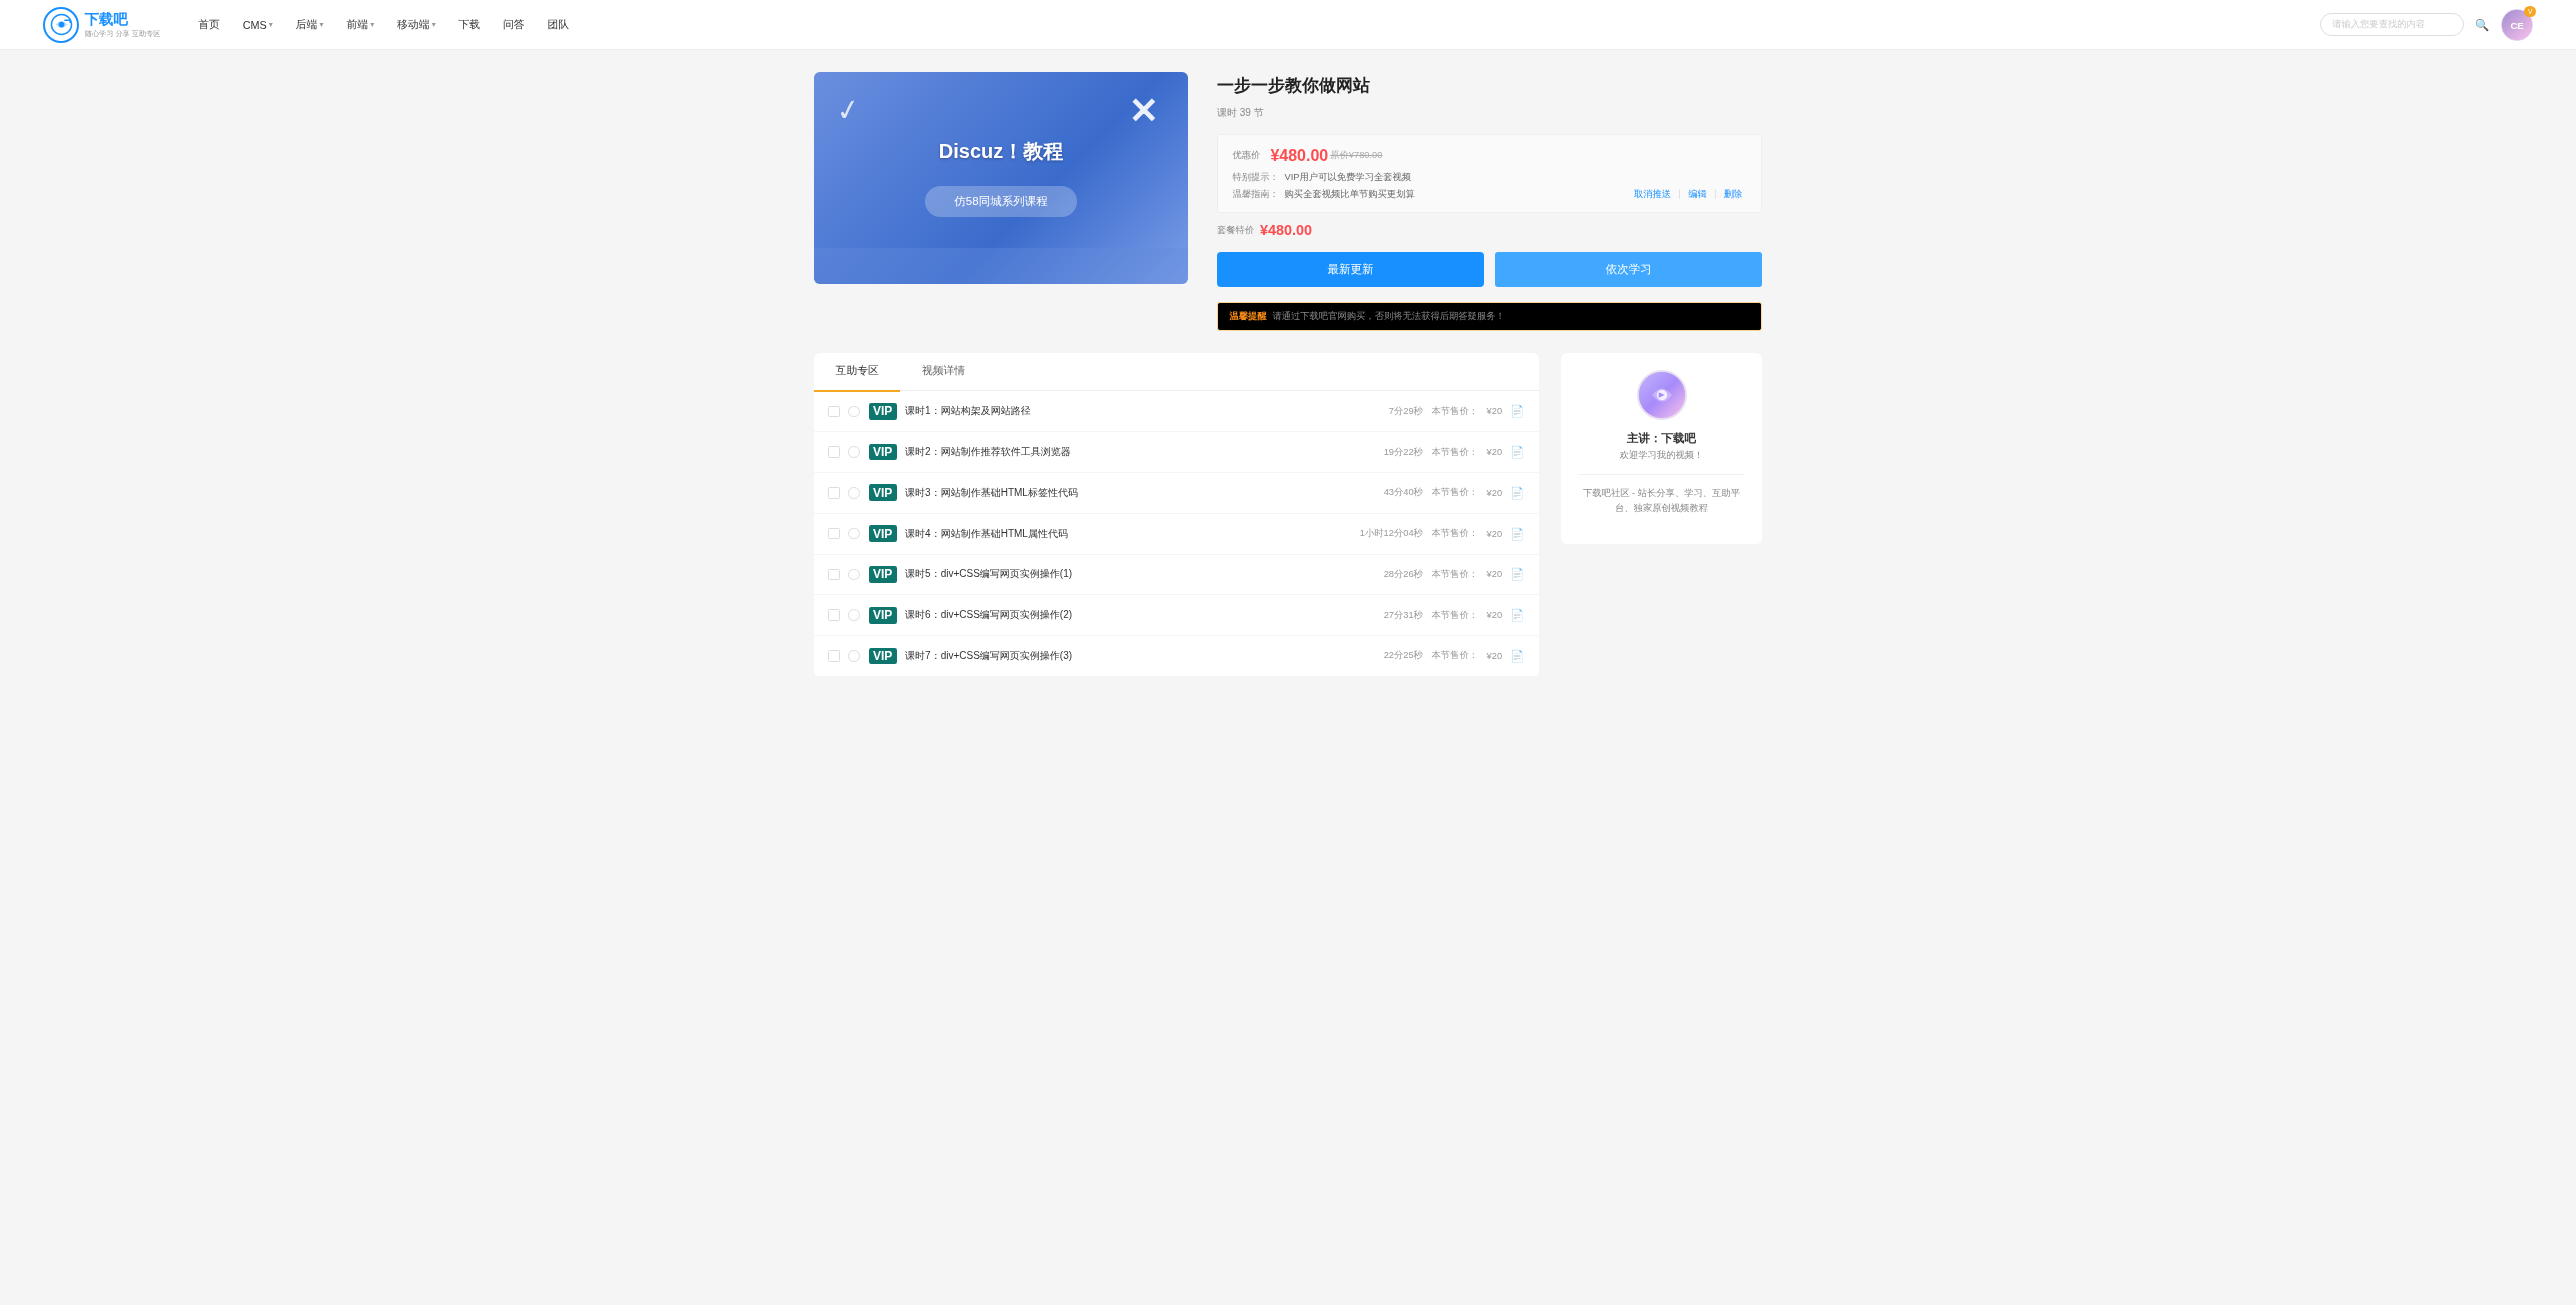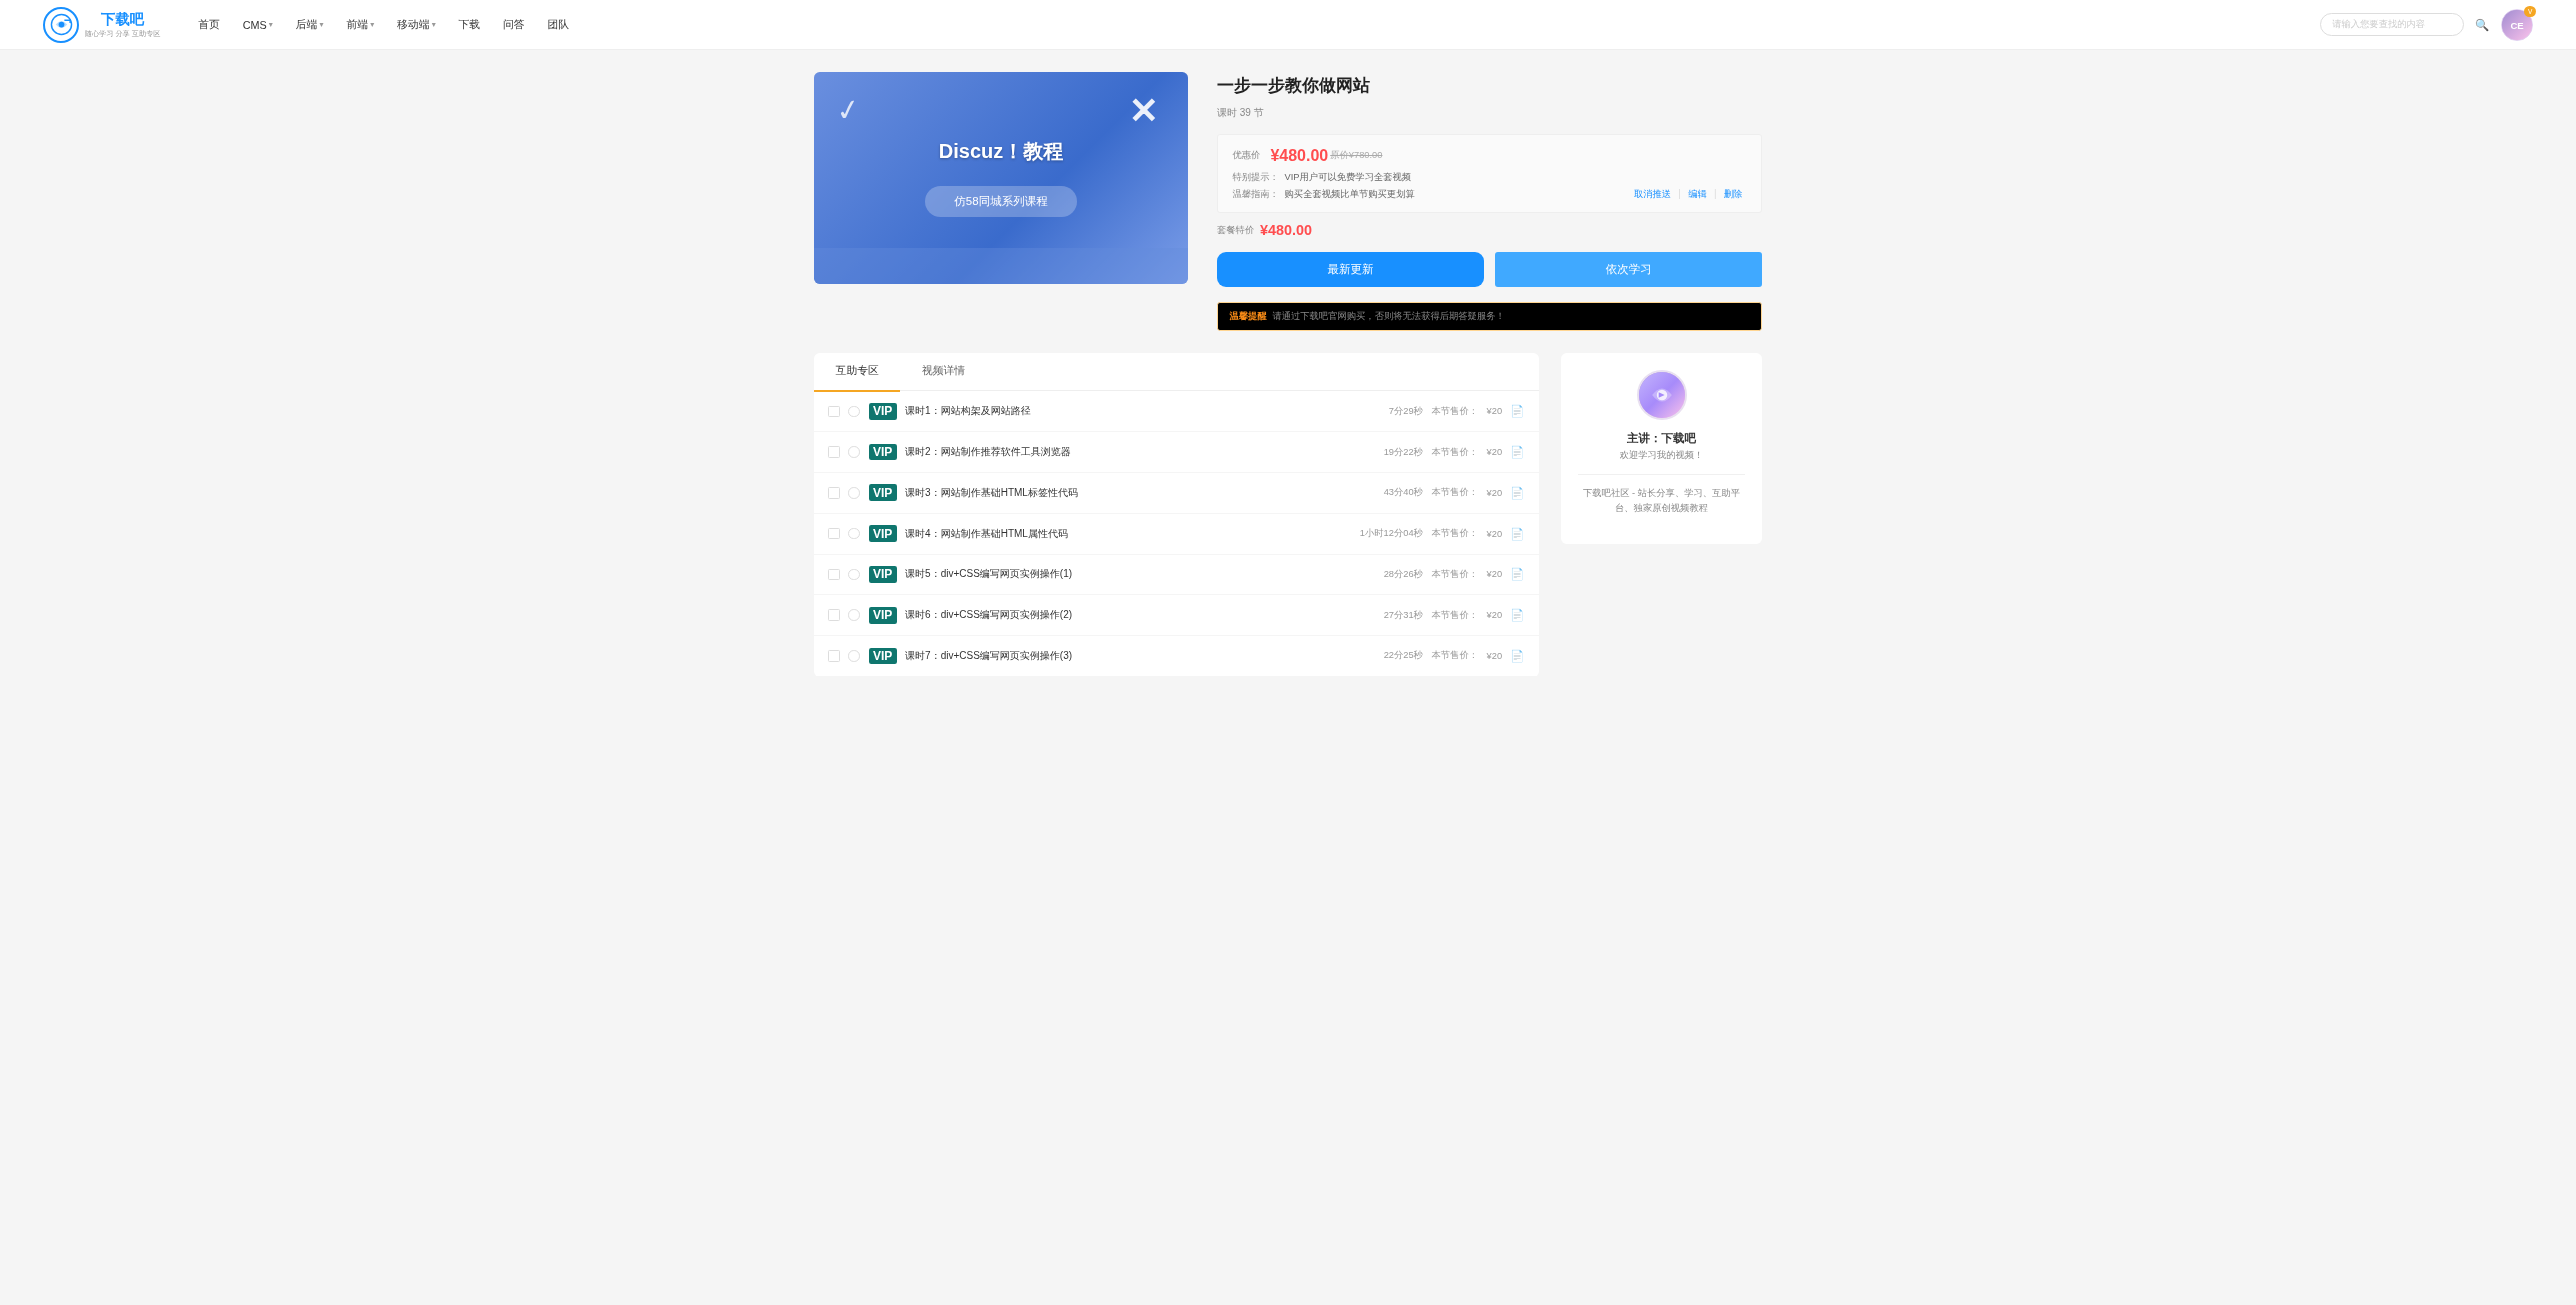--- a/index.html
+++ b/index.html
@@ -9,21 +9,21 @@
     .header {
       background: #fff;
       border-bottom: 0.7px solid #eee;
       padding: 0 43px;
       height: 50px;
       display: flex;
       align-items: center;
       justify-content: space-between;
     }
     .header-left { display: flex; align-items: center; gap: 29px; }
-    .logo { display: flex; align-items: center; gap: 5.7px; color: #1890ff; font-size: 16px; font-weight: bold; text-align: center; }
+    .logo { display: flex; align-items: center; gap: 5.7px; color: #1890ff; font-size: 16px; font-weight: bold; }
     .logo-icon {
       width: 36px; height: 36px;
       border: 2.2px solid #1890ff;
       border-radius: 50%;
       display: flex; align-items: center; justify-content: center;
       font-size: 13px; color: #1890ff; font-weight: bold;
       position: relative;
     }
     nav { display: flex; align-items: center; gap: 5.7px; }
     .nav-item {
@@ -124,21 +124,21 @@
     .action-link { color: #1890ff; font-size: 9.3px; cursor: pointer; padding: 0 4.3px; }
     .action-divider { color: #ddd; }
 
     .bundle-row { display: flex; align-items: center; gap: 5.7px; margin-top: 8.6px; }
     .bundle-label { color: #888; font-size: 9.3px; }
     .bundle-price { color: #ff4d4f; font-size: 14.4px; font-weight: bold; }
 
     .btn-group { display: flex; gap: 11.5px; margin: 14.4px 0; }
     .btn-primary {
       background: #1890ff; color: white; border: none;
-      padding: 10px 29px; border-radius: 9px; font-size: 11.5px; cursor: pointer;
+      padding: 10px 29px; border-radius: 4px; font-size: 11.5px; cursor: pointer;
       flex: 1; text-align: center;
     }
     .btn-secondary {
       background: #40a9ff; color: white; border: none;
       padding: 10px 29px; border-radius: 2.9px; font-size: 11.5px; cursor: pointer;
       flex: 1; text-align: center;
     }
 
     .warning-row {
       background: #000000; border: 0.7px solid #ffd591; border-radius: 2.9px;

